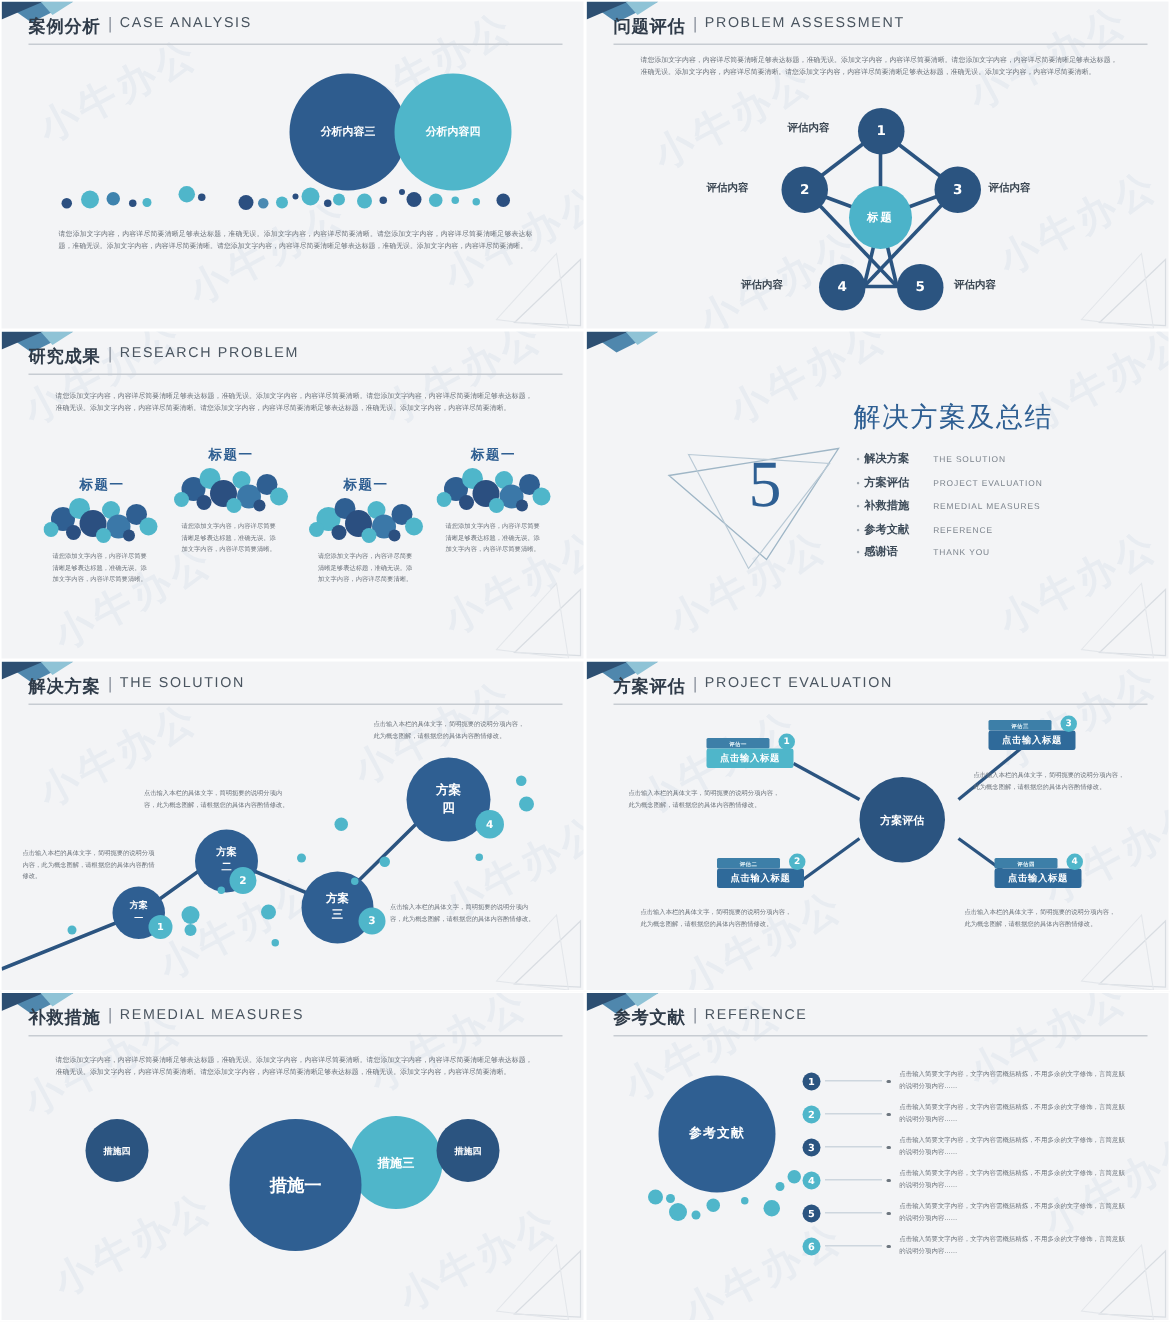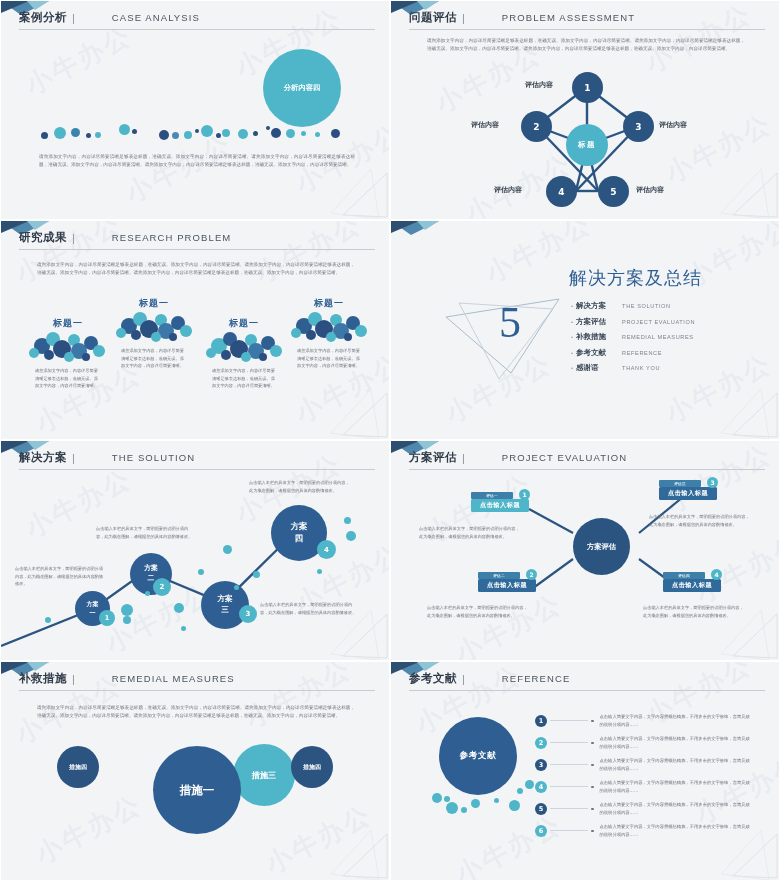--- a/index.html
+++ b/index.html
@@ -39,27 +39,27 @@
     pointer-events: none;
     opacity: .055;
     color: #3b6ea8;
     font-size: 26px; font-weight: bold;
     letter-spacing: 3px;
   }
   .wm span { position: absolute; white-space: nowrap; transform: rotate(-28deg); }
 
   
   .hdr { position: absolute; left: 18px; top: 9px; right: 14px; }
-  .hdr-row { display: flex; align-items: center; gap: 3px; }
+  .hdr-row { display: flex; align-items: flex-start; gap: 3px; }
   .hdr-cn {
     font-size: 11.5px; font-weight: bold; color: #2f3b49; letter-spacing: .5px;
     font-family: "DejaVu Sans", sans-serif;
   }
   .hdr-sep { font-size: 11px; color: #8b939d; padding: 0 2px; }
-  .hdr-en { font-size: 9.5px; color: #4a5560; letter-spacing: 1.1px; margin-left: 32px; }
+  .hdr-en { font-size: 9.5px; color: #4a5560; letter-spacing: 1.1px; }
   .hdr-rule { margin-top: 4px; height: 1px; background: #c7ccd2; }
 
   .body-text {
     position: absolute;
     font-size: 4.6px; line-height: 1.85; color: #6c737b;
     text-align: justify;
     font-family: "DejaVu Sans", sans-serif;
   }
   .tiny {
     font-size: 4.2px; line-height: 1.8; color: #6c737b;
@@ -145,20 +145,23 @@
 
     <div class="hdr">
       <div class="hdr-row">
         <span class="hdr-cn">案例分析</span>
         <span class="hdr-sep">|</span>
         <span class="hdr-en">CASE ANALYSIS</span>
       </div>
       <div class="hdr-rule"></div>
     </div>
 
+    <div class="circ" style="left:192px;top:48px;width:78px;height:78px;background:#2e5c8e;font-size:7.3px;">
+      <span>分析内容三</span>
+    </div>
     <div class="circ" style="left:262px;top:48px;width:78px;height:78px;background:#4fb6ca;font-size:7.3px;">
       <span>分析内容四</span>
     </div>
 
     <div class="dot" style="left:40px;top:131px;width:7px;height:7px;background:#2b4f80;"></div>
     <div class="dot" style="left:53px;top:126px;width:12px;height:12px;background:#4fb6ca;"></div>
     <div class="dot" style="left:70px;top:127px;width:9px;height:9px;background:#3e83ae;"></div>
     <div class="dot" style="left:85px;top:132px;width:5px;height:5px;background:#2b4f80;"></div>
     <div class="dot" style="left:94px;top:131px;width:6px;height:6px;background:#4fb6ca;"></div>
     <div class="dot" style="left:118px;top:123px;width:11px;height:11px;background:#4fb6ca;"></div>

